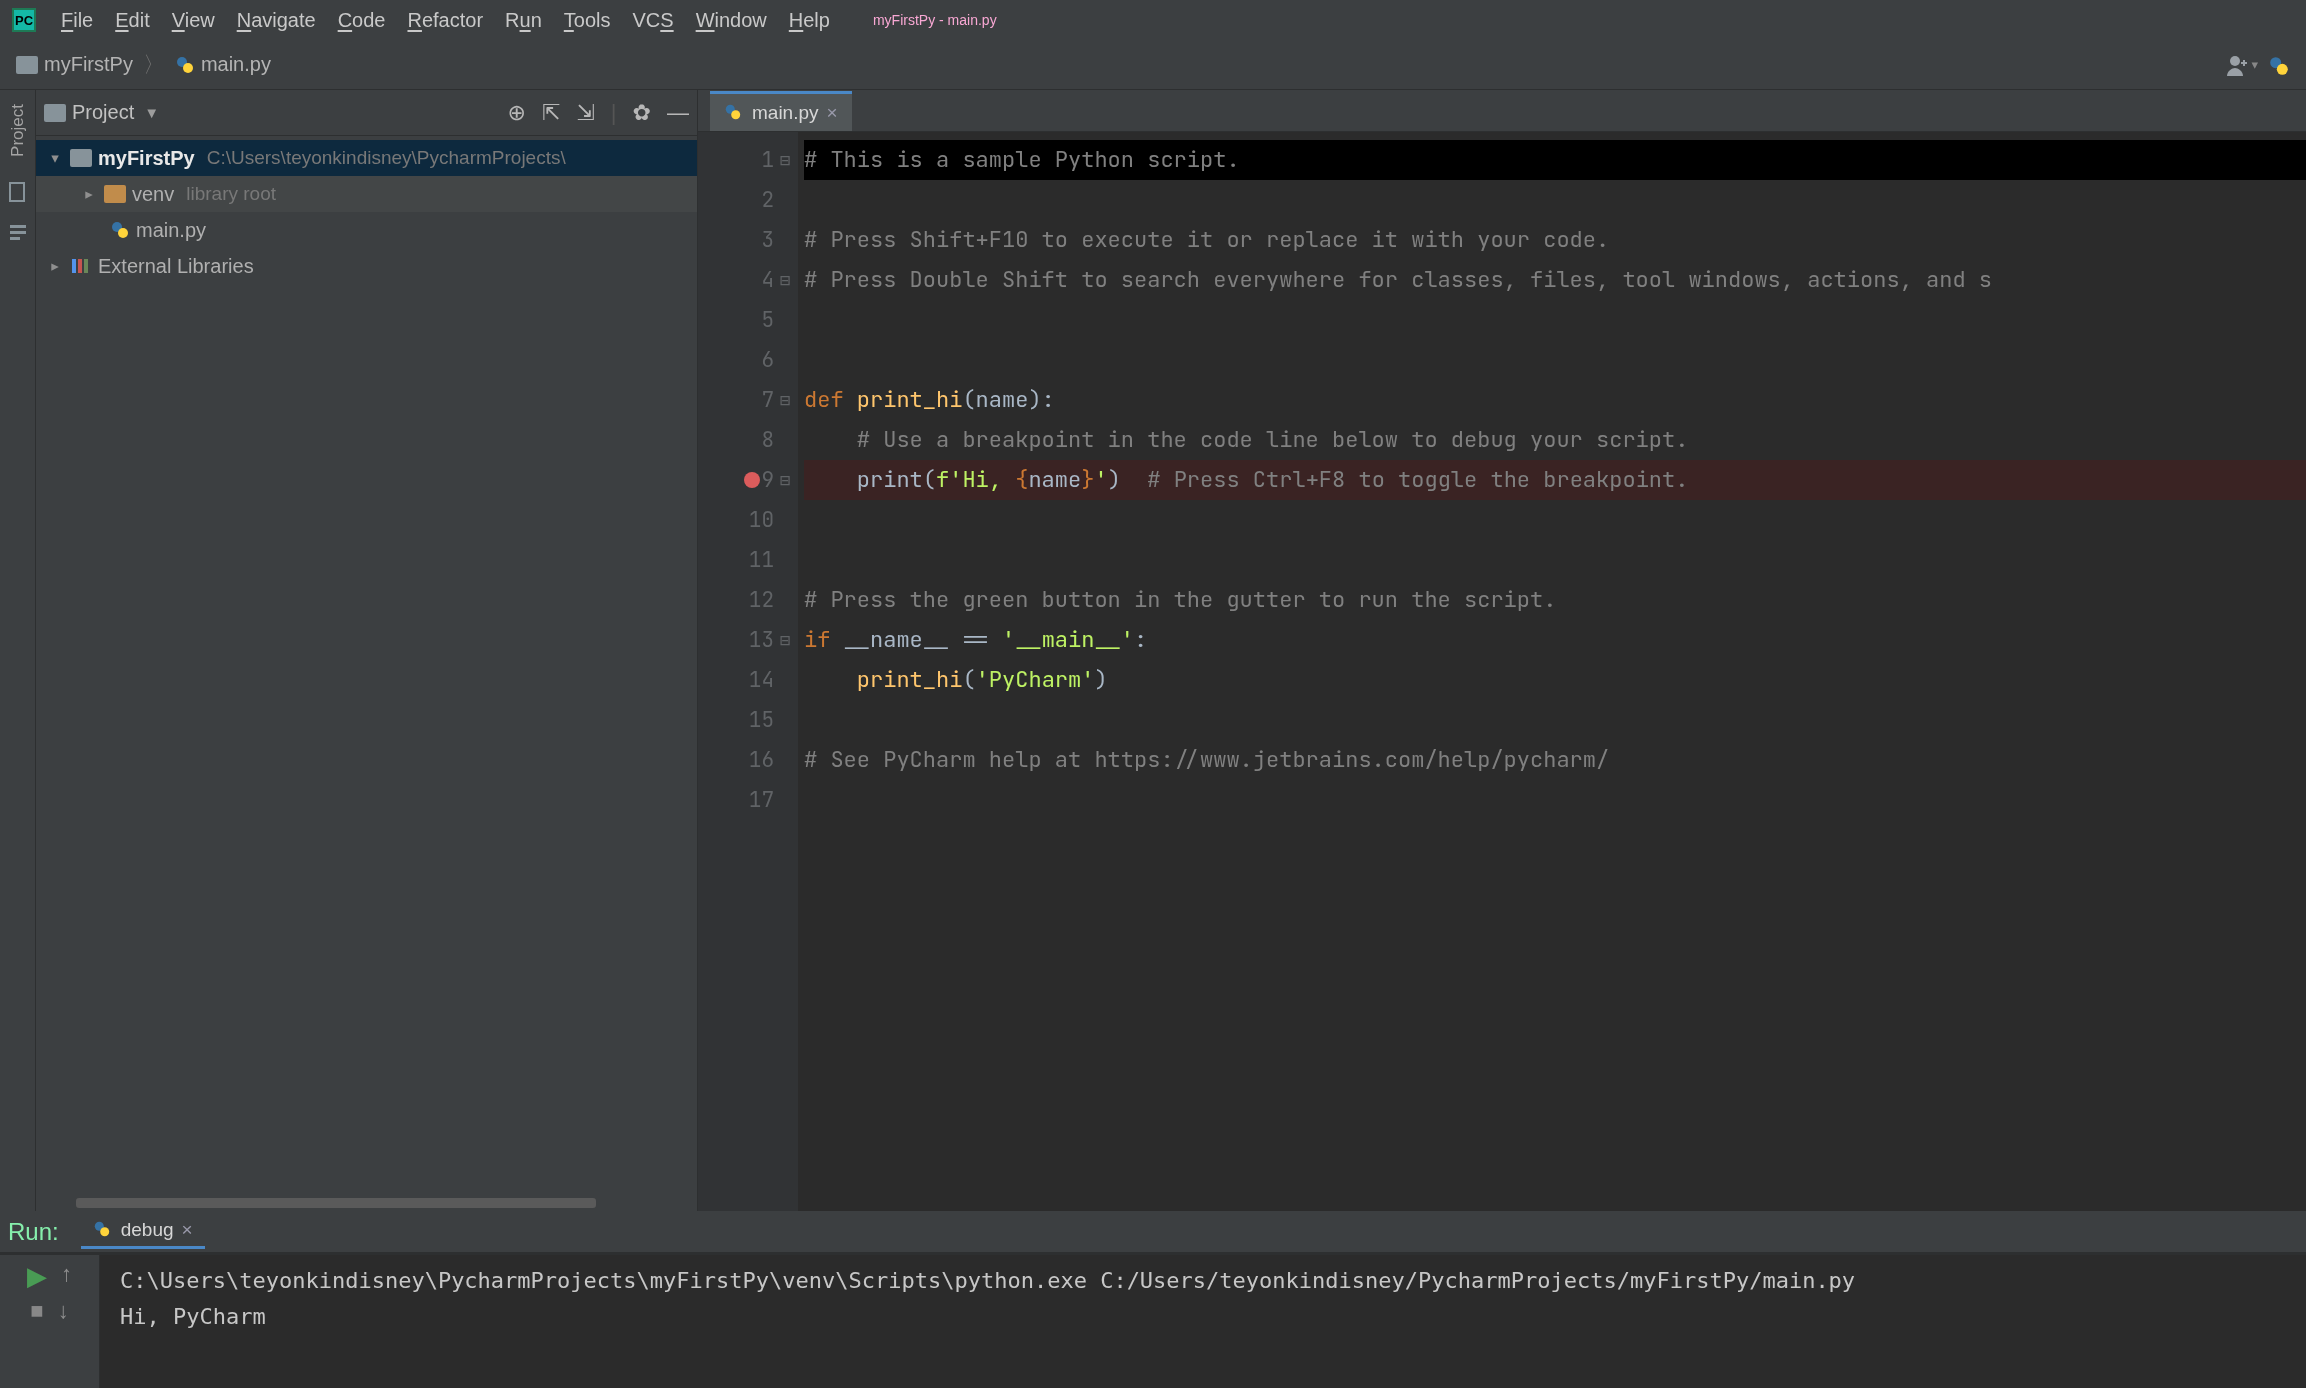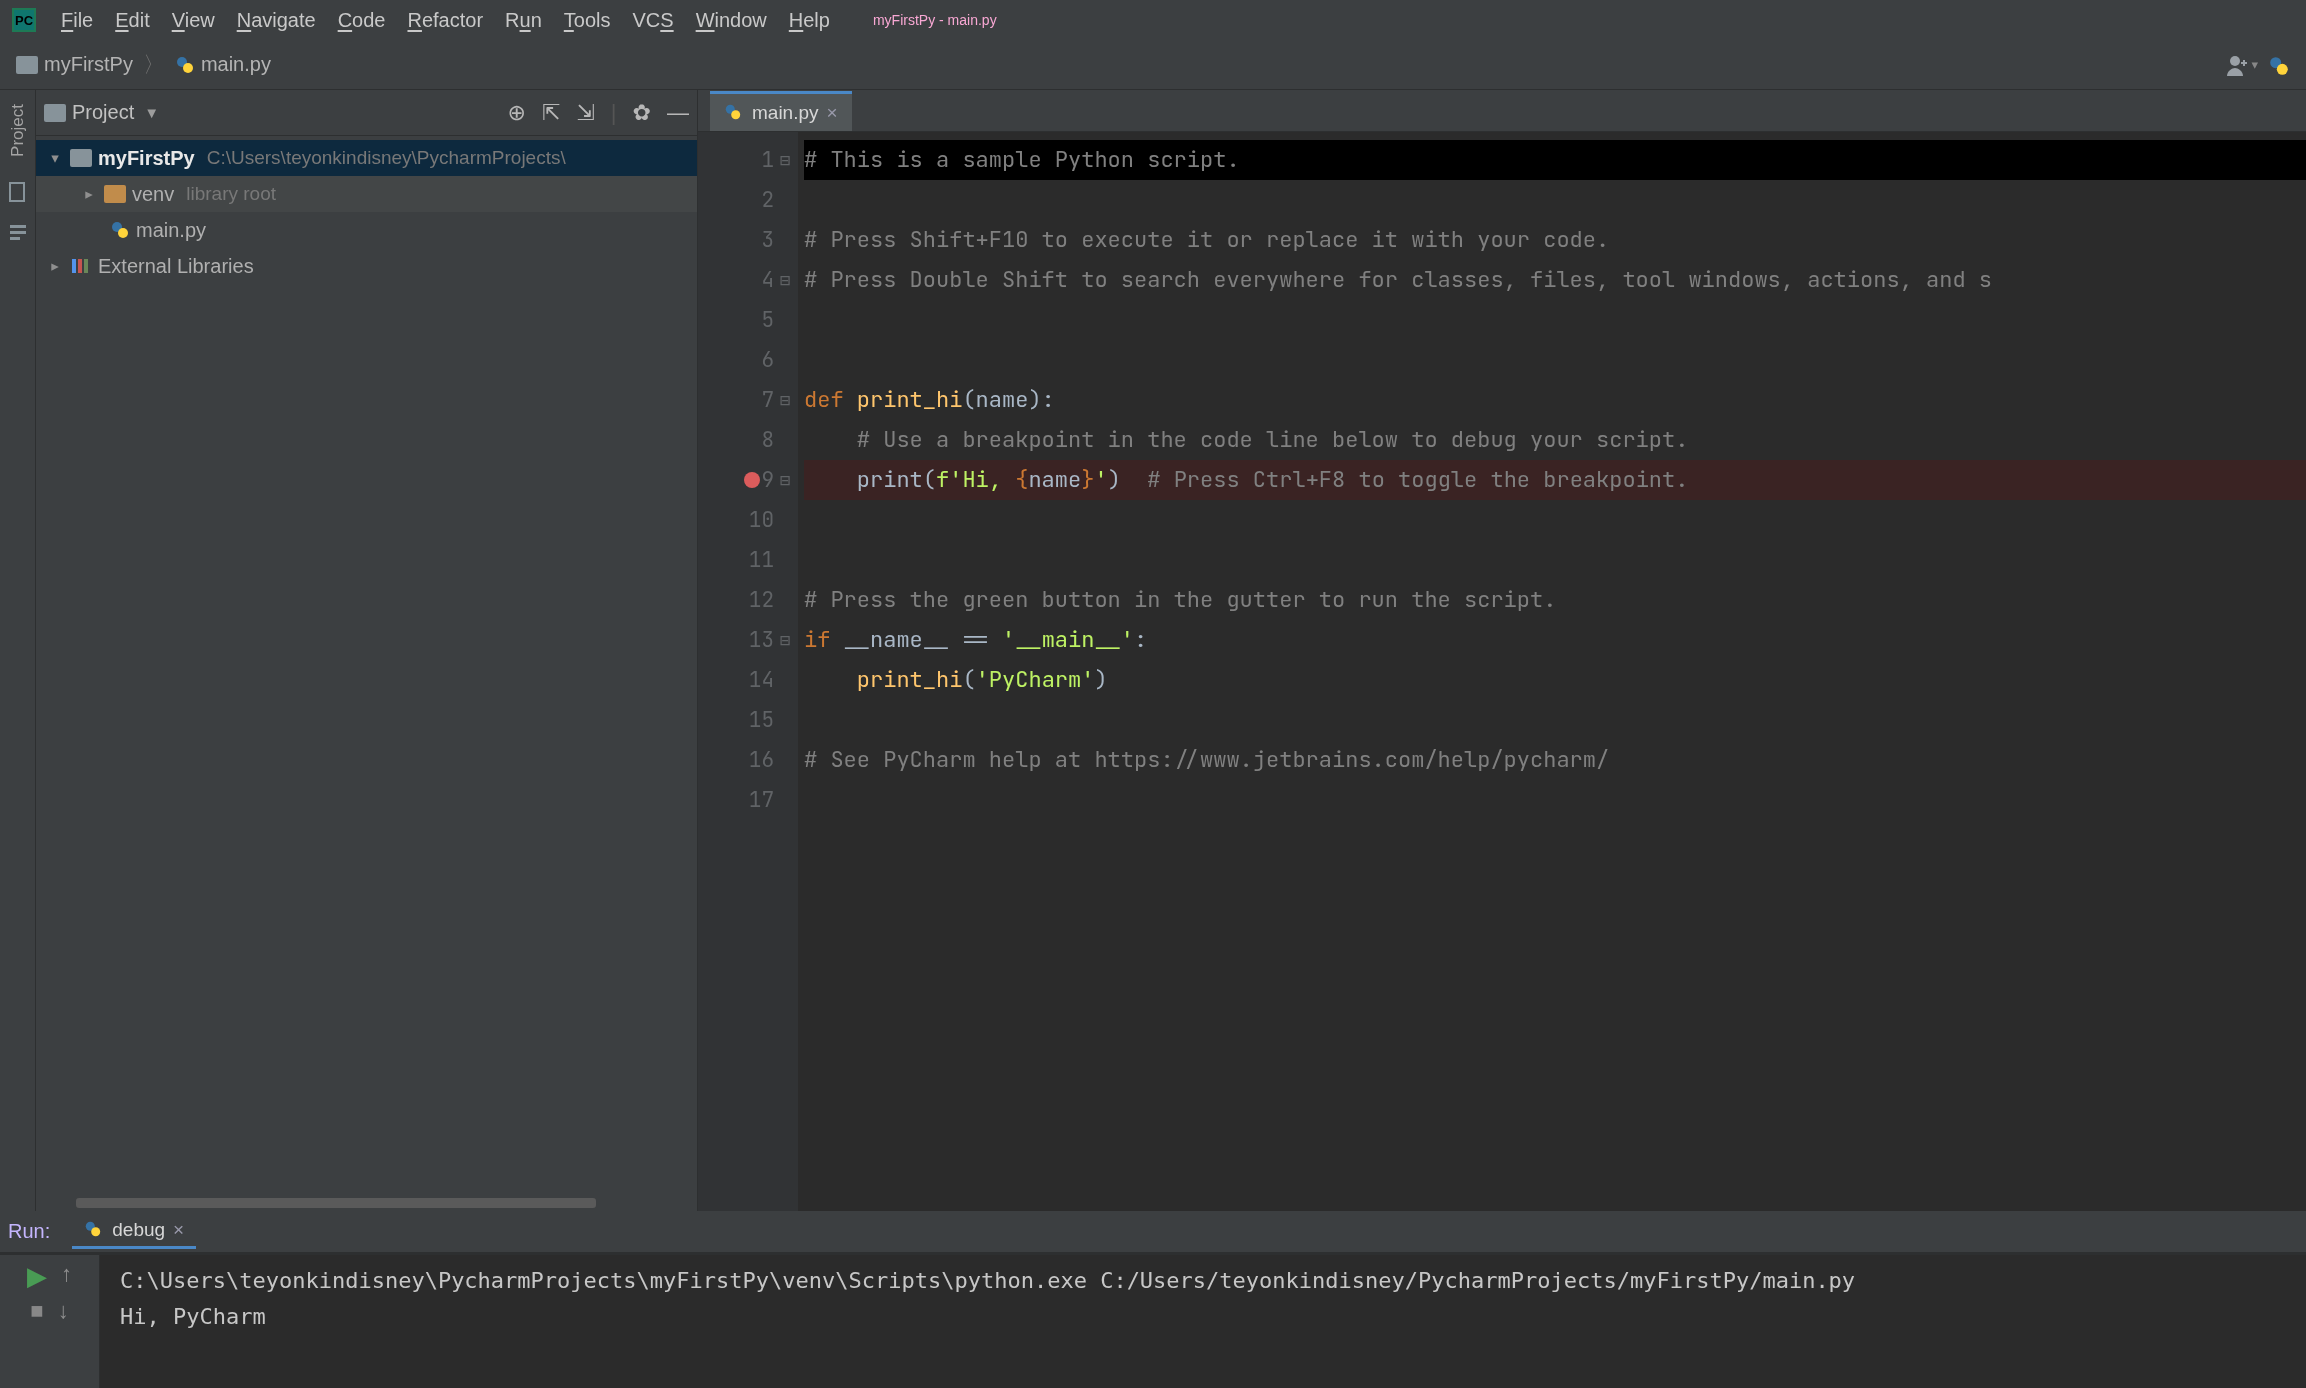--- a/index.html
+++ b/index.html
@@ -17,21 +17,21 @@
   
   .menubar {
     height:40px;
     display:flex;
     align-items:center;
     padding-left:6px;
     background:#3c3f41;
     font-size:20px;
   }
   .app-icon {
-    width:24px;height:24px;background:#0f766e;border:2px solid #1e7a55;
+    width:24px;height:24px;background:#14b8a6;border:2px solid #1e7a55;
     display:flex;align-items:center;justify-content:center;font-size:13px;color:#000;font-weight:bold;margin:0 14px 0 6px;
   }
   .menubar .mi {
     padding:4px 11px; cursor:default; color:#c9c9c9;
   }
   .menubar .mi u { text-decoration:underline; text-underline-offset:3px; }
   .menubar .title { margin-left:32px; color:#f9a8d4; font-size:14px; }
   
   .navbar {
     height:50px;
@@ -113,21 +113,21 @@
   .c-brace { color:#cc7832;}
   .c-name { color:#a9b7c6;}
   
   .runpanel {
     height:135px; background:#2b2b2b; border-top:2px solid #2d2f30; display:flex;
   }
   .runtabs-row {
     height:42px; display:flex; align-items:center; background:#3c3f41; border-bottom:1px solid #2d2f30;
     padding-left:8px; gap:10px;
   }
-  .runlabel { color:#c4b5fd; font-size:20px; padding-right:12px;}
+  .runlabel { color:#86efac; font-size:24px; padding-right:12px;}
   .runtab {
     display:flex; align-items:center; gap:8px; padding:4px 12px; height:34px;
     border-bottom:3px solid #4a88c7; color:#d7d7d7; font-size:19px;
   }
   .runtab .close { color:#99a; }
   .run-left-ctrl {
     width:100px; display:flex; flex-direction:column; align-items:center; padding-top:6px; gap:6px;
     background:#3c3f41; border-right:1px solid #2d2f30;
   }
   .run-left-ctrl .row2 { display:flex; gap:14px; }

